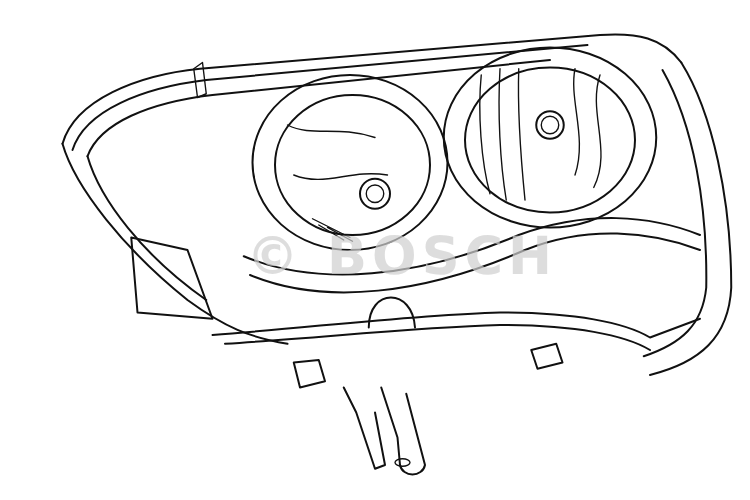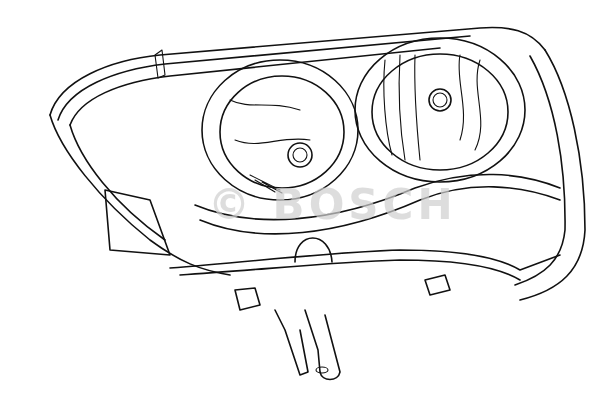--- a/index.html
+++ b/index.html
@@ -1,21 +1,21 @@
 <!DOCTYPE html>
 <html><head>
 <meta charset="utf-8">
 <style>
   html, body { margin: 0; padding: 0; background: #ffffff; }
   .canvas { position: relative; width: 600px; height: 400px; overflow: hidden; background: #ffffff; }
   svg.drawing { position: absolute; left: 0; top: 0; }
   .ln { fill: none; stroke: #111111; stroke-width: 1.6; stroke-linecap: round; stroke-linejoin: round; }
   .thin { stroke-width: 1.1; }
   .watermark {
-    position: absolute; left: 208px; top: 180px;
+    position: absolute; left: 197px; top: 180px;
     font-family: "DejaVu Sans", sans-serif; font-weight: bold; font-size: 42px;
     color: #d0d0d0; opacity: 0.7; letter-spacing: 4px; white-space: nowrap;
     pointer-events: none;
   }
 </style>
 </head>
 <body>
 
 <div class="canvas">
   <svg class="drawing" width="600" height="400" viewBox="0 0 600 400">

